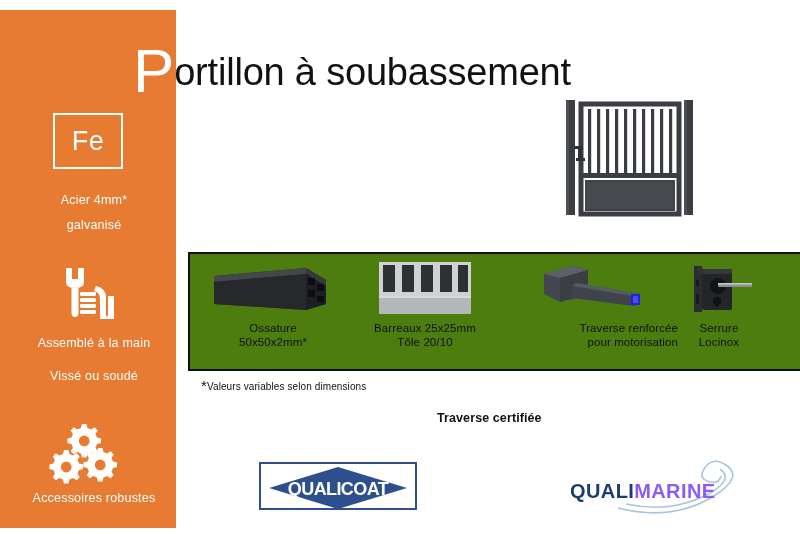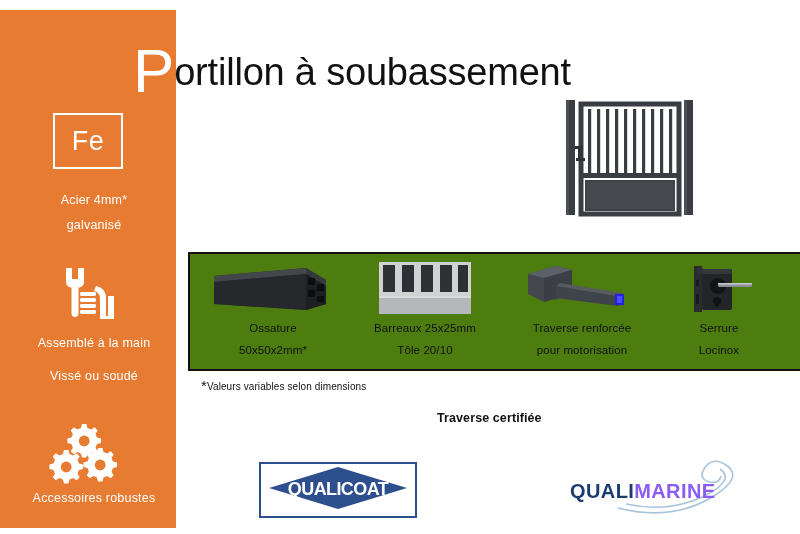--- a/index.html
+++ b/index.html
@@ -56,43 +56,43 @@
   
   .compbox{
     position:absolute;left:188px;top:252px;width:642px;height:119px;
     border:2px solid #111;box-sizing:border-box;background:#4d7c0f;
   }
   .comp{
     position:absolute;top:0;height:119px;text-align:center;
   }
   .comp .art{position:relative;height:58px;margin-top:6px;}
   .comp .l1{font-size:11.5px;color:#111;margin-top:4px;letter-spacing:.1px;}
-  .comp .l2{font-size:11.5px;color:#111;margin-top:10px;letter-spacing:.1px;}
+  .comp .l2{font-size:11.5px;color:#111;margin-top:2px;letter-spacing:.1px;}
   .comp.c1{left:8px;width:150px;}
   .comp.c2{left:160px;width:150px;}
-  .comp.c3{left:312px;width:160px;}
+  .comp.c3{left:328px;width:160px;text-align:right;}
   .comp.c4{left:474px;width:110px;}
 
   
   .art svg{display:block;margin:0 auto;}
 
   
   .footnote{
     position:absolute;left:201px;top:381px;
     font-size:10px;color:#111;letter-spacing:.1px;
   }
   .footnote .star{font-size:15px;vertical-align:top;line-height:8px;position:relative;top:1px;}
   .finition{
     position:absolute;left:437px;top:411px;
     font-size:12.5px;font-weight:bold;color:#111;letter-spacing:.1px;
   }
 
   
   .qualicoat{
-    position:absolute;left:259px;top:462px;width:158px;height:56px;
+    position:absolute;left:259px;top:462px;width:158px;height:48px;
     border:2px solid #2e4f8e;box-sizing:border-box;background:#fff;
   }
   .qualimarine{
     position:absolute;left:560px;top:458px;width:180px;height:58px;
   }
   .qm-text{
     position:absolute;left:10px;top:22px;font-size:20px;font-weight:bold;
     letter-spacing:.4px;white-space:nowrap;
   }
   .qm-a{color:#1b3c6e;}

